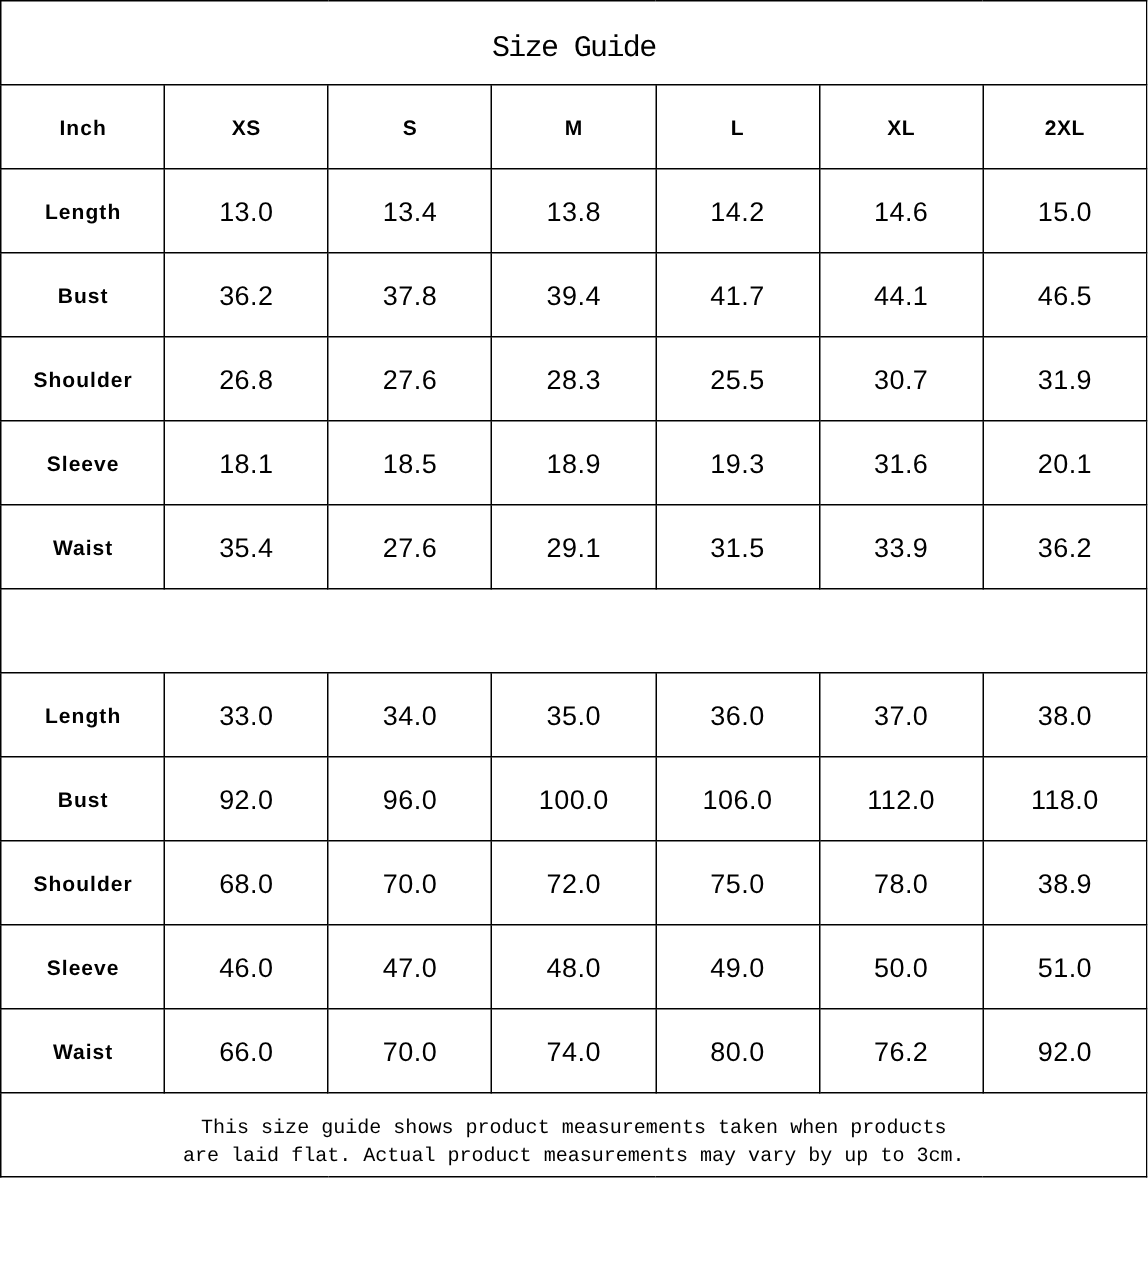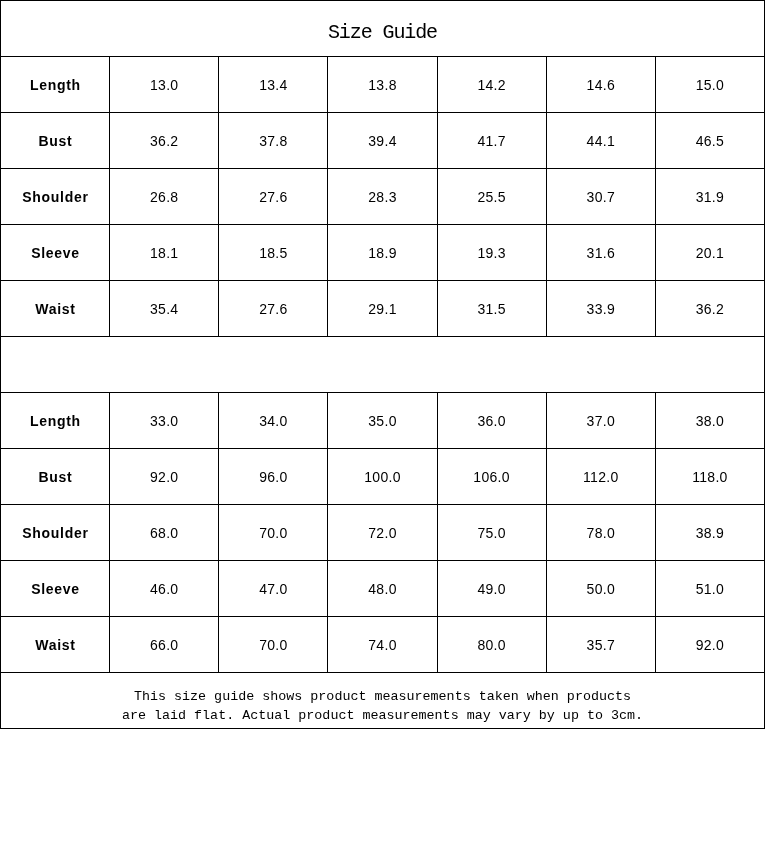--- a/index.html
+++ b/index.html
@@ -50,21 +50,21 @@
     letter-spacing: 0.7px;
     text-indent: 0.7px;
   }
   td.hdr-size {
     font-weight: bold;
     font-size: 14px;
     letter-spacing: 0.4px;
   }
   td.data-cell {
     font-weight: normal;
-    font-size: 14px;
+    font-size: 18px;
     letter-spacing: 0.3px;
   }
   td.note-cell {
     font-family: "Liberation Mono", monospace;
     font-size: 13.37px;
     letter-spacing: 0;
     height: 56px;
   }
   td.note-cell .note-line {
     display: block;
@@ -90,20 +90,29 @@
     <col style="width:109.143px">
       <col style="width:109.143px">
       <col style="width:109.143px">
     <col style="width:109.143px">
   </colgroup>
   <tbody>
     <tr>
       <td class="title-cell" colspan="7"><span class="txt">Size Guide</span></td>
     </tr>
     <tr>
+      <td class="hdr-label"><span class="txt">Inch</span></td>
+      <td class="hdr-size"><span class="txt">XS</span></td>
+      <td class="hdr-size"><span class="txt">S</span></td>
+      <td class="hdr-size"><span class="txt">M</span></td>
+      <td class="hdr-size"><span class="txt">L</span></td>
+      <td class="hdr-size"><span class="txt">XL</span></td>
+      <td class="hdr-size"><span class="txt">2XL</span></td>
+    </tr>
+    <tr>
       <td class="row-label"><span class="txt">Length</span></td>
       <td class="data-cell"><span class="txt">13.0</span></td>
       <td class="data-cell"><span class="txt">13.4</span></td>
       <td class="data-cell"><span class="txt">13.8</span></td>
       <td class="data-cell"><span class="txt">14.2</span></td>
       <td class="data-cell"><span class="txt">14.6</span></td>
       <td class="data-cell"><span class="txt">15.0</span></td>
     </tr>
     <tr>
       <td class="row-label"><span class="txt">Bust</span></td>
@@ -179,21 +188,21 @@
       <td class="data-cell"><span class="txt">49.0</span></td>
       <td class="data-cell"><span class="txt">50.0</span></td>
       <td class="data-cell"><span class="txt">51.0</span></td>
     </tr>
     <tr>
       <td class="row-label"><span class="txt">Waist</span></td>
       <td class="data-cell"><span class="txt">66.0</span></td>
       <td class="data-cell"><span class="txt">70.0</span></td>
       <td class="data-cell"><span class="txt">74.0</span></td>
       <td class="data-cell"><span class="txt">80.0</span></td>
-      <td class="data-cell"><span class="txt">35.7</span></td>
+      <td class="data-cell"><span class="txt">76.2</span></td>
       <td class="data-cell"><span class="txt">92.0</span></td>
     </tr>
     <tr>
       <td class="note-cell" colspan="7">
         <span class="note-line"><span class="txt">This size guide shows product measurements taken when products</span></span>
         <span class="note-line"><span class="txt">are laid flat. Actual product measurements may vary by up to 3cm.</span></span>
       </td>
     </tr>
   </tbody>
 </table>

